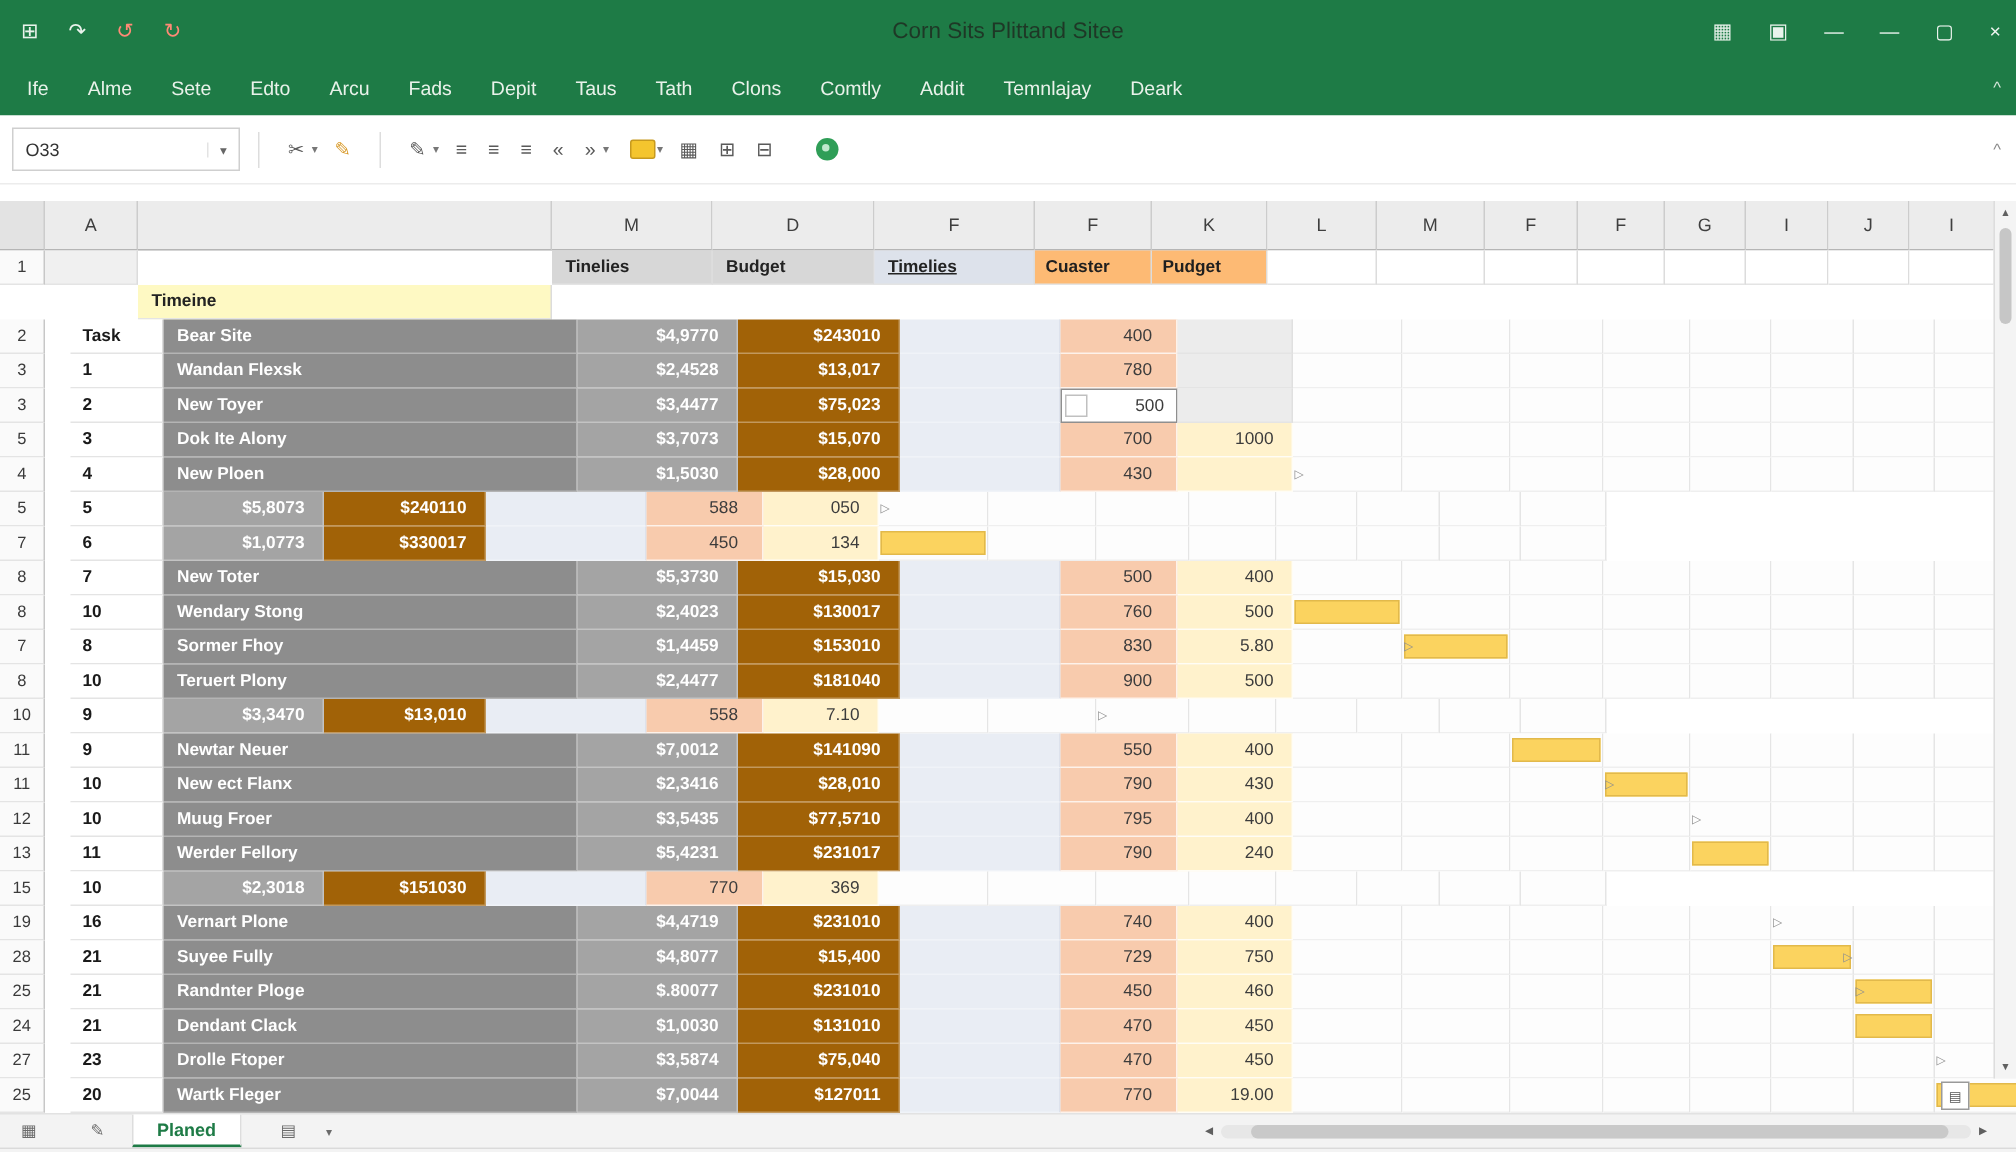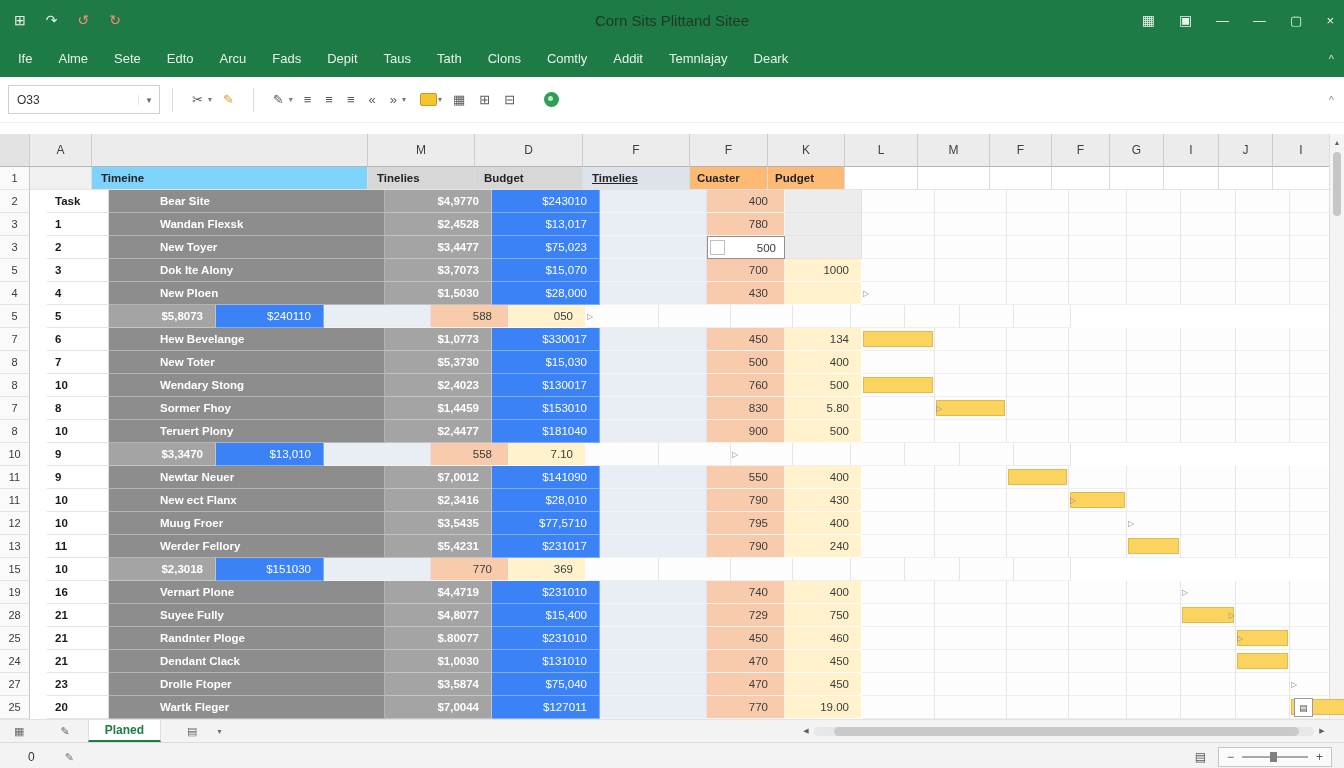--- a/index.html
+++ b/index.html
@@ -56,37 +56,37 @@
   .letters-row .cell{height:33px;background:#ececec;border-right:1px solid #cccccc;border-bottom:1px solid #b5b5b5;
                      justify-content:center;color:#3f3f3f;font-size:12px;}
   .letters-row .cell .val{text-align:center;}
   .letters-row .corner{background:#e3e3e3;}
 
   .row-hdr{background:#fafafa;border-right:1px solid #c7c7c7;color:#3a3a3a;font-size:11px;}
   .row-hdr .val{text-align:center;}
 
   .task{background:#fff;font-weight:700;color:#1a1a1a;margin-left:17px;}
   .task .val{padding-left:8px;}
-  .name{background:#8d8d8d;color:#fff;font-weight:700;border-right:1px solid rgba(255,255,255,.35);border-bottom:1px solid rgba(255,255,255,.35);padding-left:42px;}
+  .name{background:#8d8d8d;color:#fff;font-weight:700;border-right:1px solid rgba(255,255,255,.35);border-bottom:1px solid rgba(255,255,255,.35);}
   .name .val{padding-left:9px;}
   .m1{background:#a4a4a4;color:#fff;font-weight:700;border-right:1px solid rgba(255,255,255,.35);border-bottom:1px solid rgba(255,255,255,.35);}
   .m1 .val{text-align:right;padding-right:12px;}
-  .m2{background:#3b82f6;color:#fff;font-weight:400;border-right:1px solid rgba(255,255,255,.35);border-bottom:1px solid rgba(255,255,255,.35);justify-content:flex-end;}
+  .m2{background:#a16207;color:#fff;font-weight:700;border-right:1px solid rgba(255,255,255,.35);border-bottom:1px solid rgba(255,255,255,.35);justify-content:flex-end;}
   .m2 .val{text-align:right;padding-right:12px;}
   .tl{background:#e9edf4;border-right:1px solid #dde2ec;border-bottom:1px solid #f0f3f8;}
   .cu{background:#f8cbad;color:#3c3c3c;border-right:1px solid rgba(255,255,255,.75);border-bottom:1px solid rgba(255,255,255,.75);}
   .cu .val{text-align:right;padding-right:16px;}
   .pu{background:#fff2cc;color:#3c3c3c;border-right:1px solid rgba(255,255,255,.8);border-bottom:1px solid rgba(255,255,255,.8);}
   .pu .val{text-align:right;padding-right:12px;}
   .pu.plain{background:#ececec;border-right:1px solid #e0e0e0;border-bottom:1px solid #e4e4e4;}
   .gantt{background:#fdfdfd;border-right:1px solid #e5e5e5;border-bottom:1px solid #efefef;}
 
   
   .h-task{background:#f0f0f0;}
-  .h-name{background:#7dd3fc;font-weight:700;color:#232323;}
+  .h-name{background:#fef9c3;font-weight:700;color:#232323;margin-top:23px;}
   .h-name .val{padding-left:9px;}
   .h-m{background:#d7d7d7;font-weight:700;color:#232323;}
   .h-m .val{padding-left:9px;}
   .h-tl{background:#dde2eb;font-weight:700;color:#232323;}
   .h-tl .val{padding-left:9px;text-decoration:underline;}
   .h-cu,.h-pu{background:#fdba74;font-weight:700;color:#1f1f1f;}
   .h-cu .val,.h-pu .val{padding-left:7px;}
   .h-g{background:#fff;}
 
   
@@ -480,23 +480,20 @@
           <div class="cell gantt w-g6"></div>
           <div class="cell gantt w-g7"></div>
         </div>
         <div class="grid-row">
           <div class="cell row-hdr w-rowhdr">
             <span class="val">7</span>
           </div>
           <div class="cell task w-task">
             <span class="val">6</span>
           </div>
-          <div class="cell name w-name">
-            <span class="val">Hew Bevelange</span>
-          </div>
           <div class="cell m1 w-m1">
             <span class="val">$1,0773</span>
           </div>
           <div class="cell m2 w-m2">
             <span class="val">$330017</span>
           </div>
           <div class="cell tl w-tl"></div>
           <div class="cell cu w-cu">
             <span class="val">450</span>
           </div>

